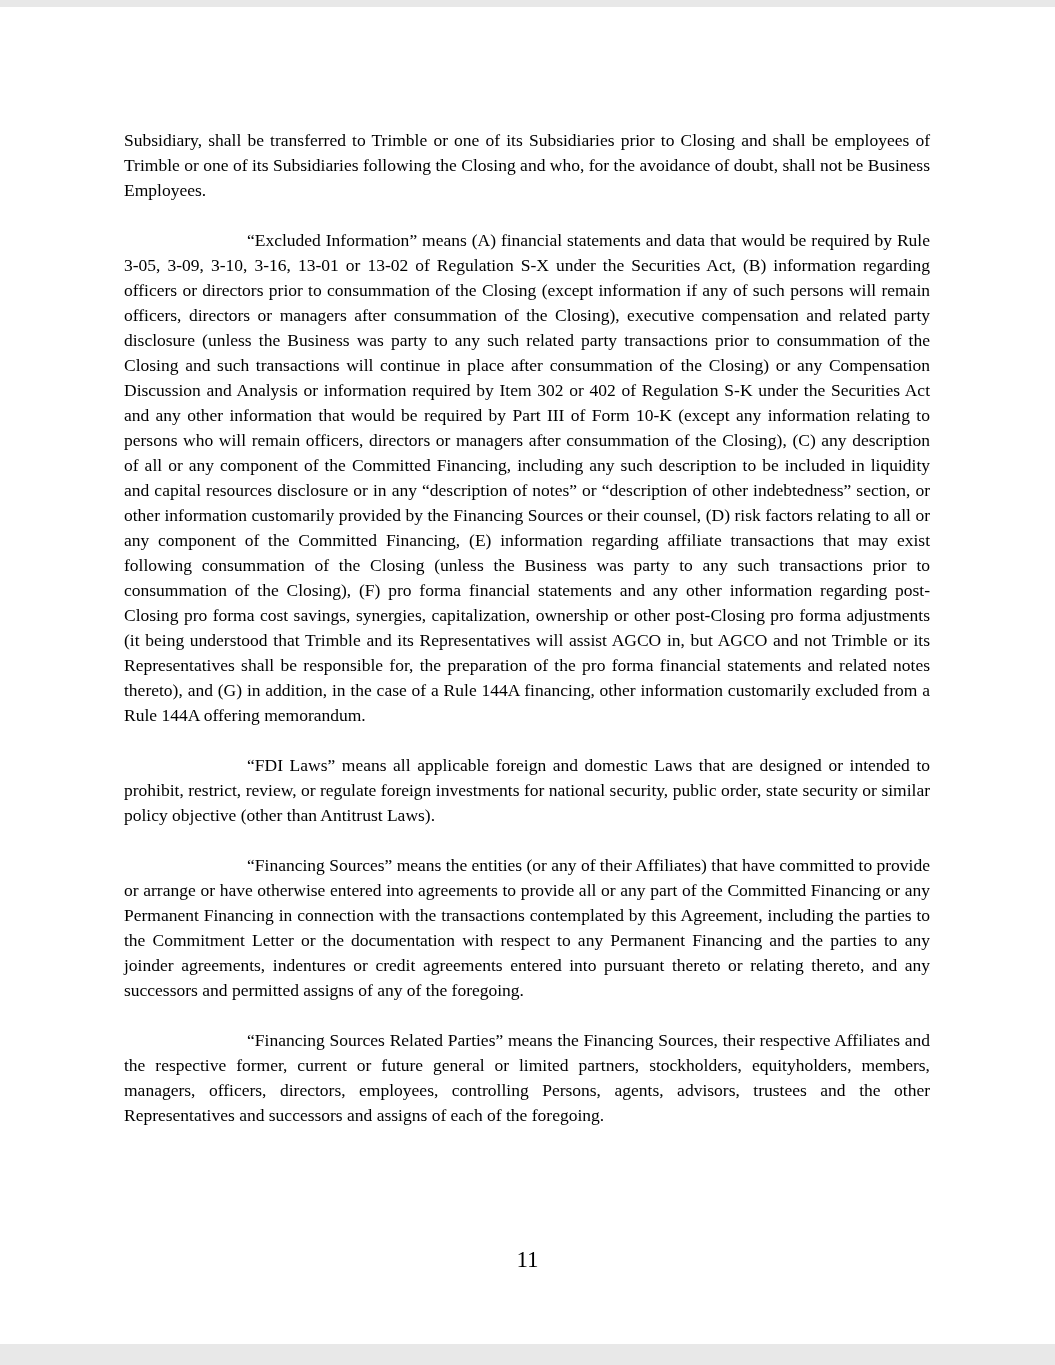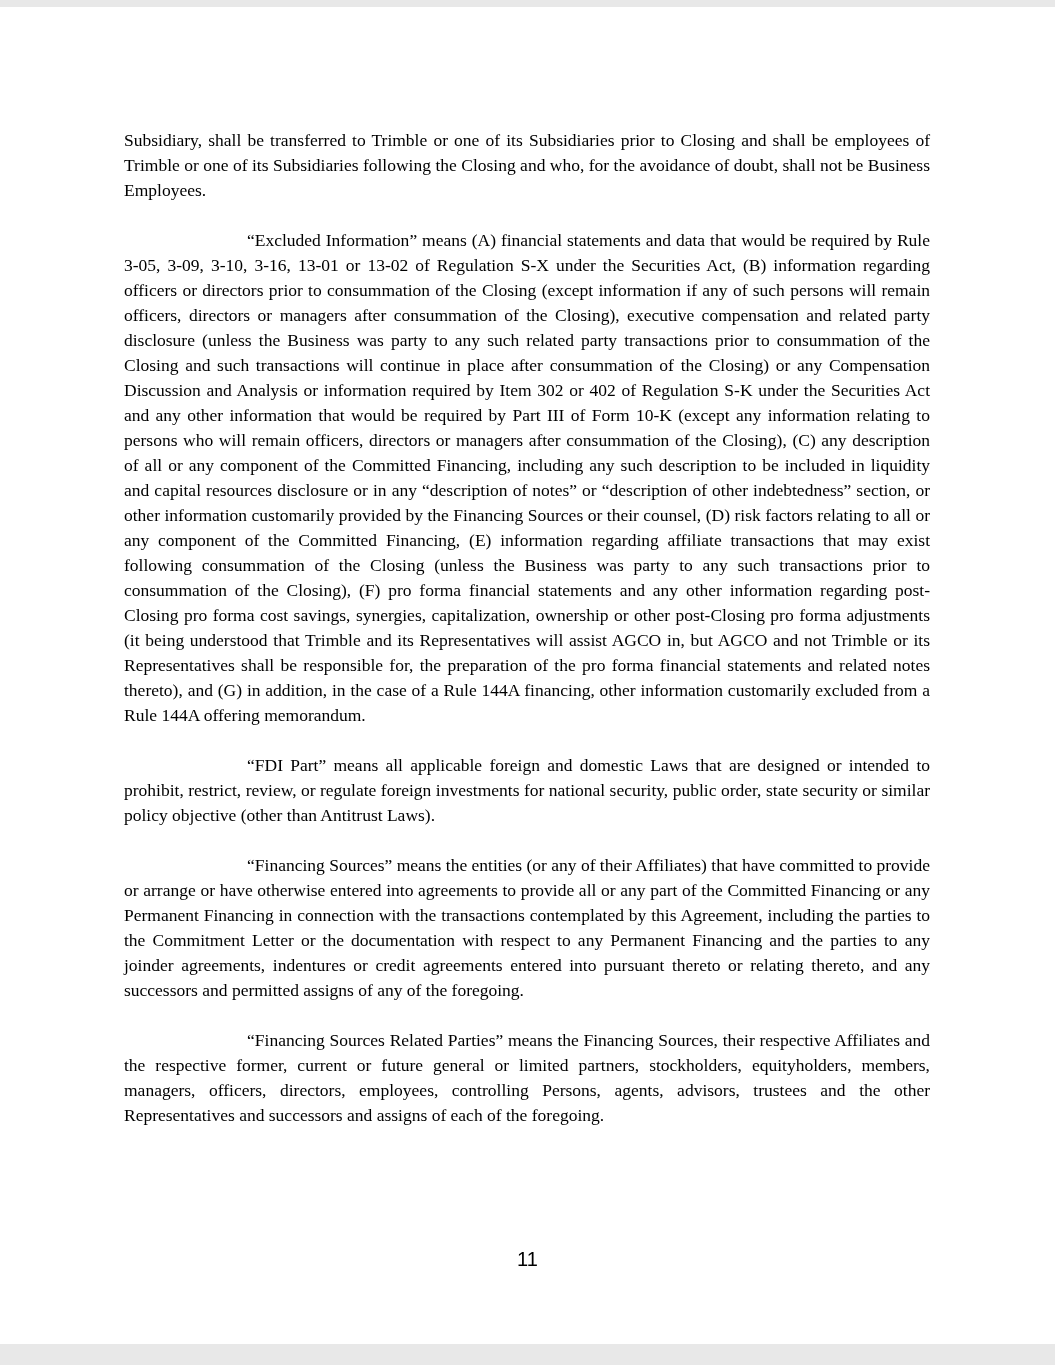--- a/index.html
+++ b/index.html
@@ -29,34 +29,34 @@
     text-indent: 0;
   }
   .term {
   }
   .page-number {
     position: absolute;
     left: 0;
     right: 0;
     bottom: 72px;
     text-align: center;
-    font-family: Liberation Sans, sans-serif;
-    font-size: 20px;
+    font-family: Liberation Serif, serif;
+    font-size: 23px;
   }
 </style>
 </head>
 <body>
 
 <div class="page">
 
   <p class="para no-indent">Subsidiary, shall be transferred to Trimble or one of its Subsidiaries prior to Closing and shall be employees of Trimble or one of its Subsidiaries following the Closing and who, for the avoidance of doubt, shall not be Business Employees.</p>
 
   <p class="para"><span>“</span><span class="term">Excluded Information</span><span>” means (A) financial statements and data that would be required by Rule 3-05, 3-09, 3-10, 3-16, 13-01 or 13-02 of Regulation S-X under the Securities Act, (B) information regarding officers or directors prior to consummation of the Closing (except information if any of such persons will remain officers, directors or managers after consummation of the Closing), executive compensation and related party disclosure (unless the Business was party to any such related party transactions prior to consummation of the Closing and such transactions will continue in place after consummation of the Closing) or any Compensation Discussion and Analysis or information required by Item 302 or 402 of Regulation S-K under the Securities Act and any other information that would be required by Part III of Form 10-K (except any information relating to persons who will remain officers, directors or managers after consummation of the Closing), (C) any description of all or any component of the Committed Financing, including any such description to be included in liquidity and capital resources disclosure or in any “description of notes” or “description of other indebtedness” section, or other information customarily provided by the Financing Sources or their counsel, (D) risk factors relating to all or any component of the Committed Financing, (E) information regarding affiliate transactions that may exist following consummation of the Closing (unless the Business was party to any such transactions prior to consummation of the Closing), (F) pro forma financial statements and any other information regarding post-Closing pro forma cost savings, synergies, capitalization, ownership or other post-Closing pro forma adjustments (it being understood that Trimble and its Representatives will assist AGCO in, but AGCO and not Trimble or its Representatives shall be responsible for, the preparation of the pro forma financial statements and related notes thereto), and (G) in addition, in the case of a Rule 144A financing, other information customarily excluded from a Rule 144A offering memorandum.</span></p>
 
-  <p class="para"><span>“</span><span class="term">FDI Part</span><span>” means all applicable foreign and domestic Laws that are designed or intended to prohibit, restrict, review, or regulate foreign investments for national security, public order, state security or similar policy objective (other than Antitrust Laws).</span></p>
+  <p class="para"><span>“</span><span class="term">FDI Laws</span><span>” means all applicable foreign and domestic Laws that are designed or intended to prohibit, restrict, review, or regulate foreign investments for national security, public order, state security or similar policy objective (other than Antitrust Laws).</span></p>
 
   <p class="para"><span>“</span><span class="term">Financing Sources</span><span>” means the entities (or any of their Affiliates) that have committed to provide or arrange or have otherwise entered into agreements to provide all or any part of the Committed Financing or any Permanent Financing in connection with the transactions contemplated by this Agreement, including the parties to the Commitment Letter or the documentation with respect to any Permanent Financing and the parties to any joinder agreements, indentures or credit agreements entered into pursuant thereto or relating thereto, and any successors and permitted assigns of any of the foregoing.</span></p>
 
   <p class="para"><span>“</span><span class="term">Financing Sources Related Parties</span><span>” means the Financing Sources, their respective Affiliates and the respective former, current or future general or limited partners, stockholders, equityholders, members, managers, officers, directors, employees, controlling Persons, agents, advisors, trustees and the other Representatives and successors and assigns of each of the foregoing.</span></p>
 
   <div class="page-number">11</div>
 
 </div>
 
 </body></html>

